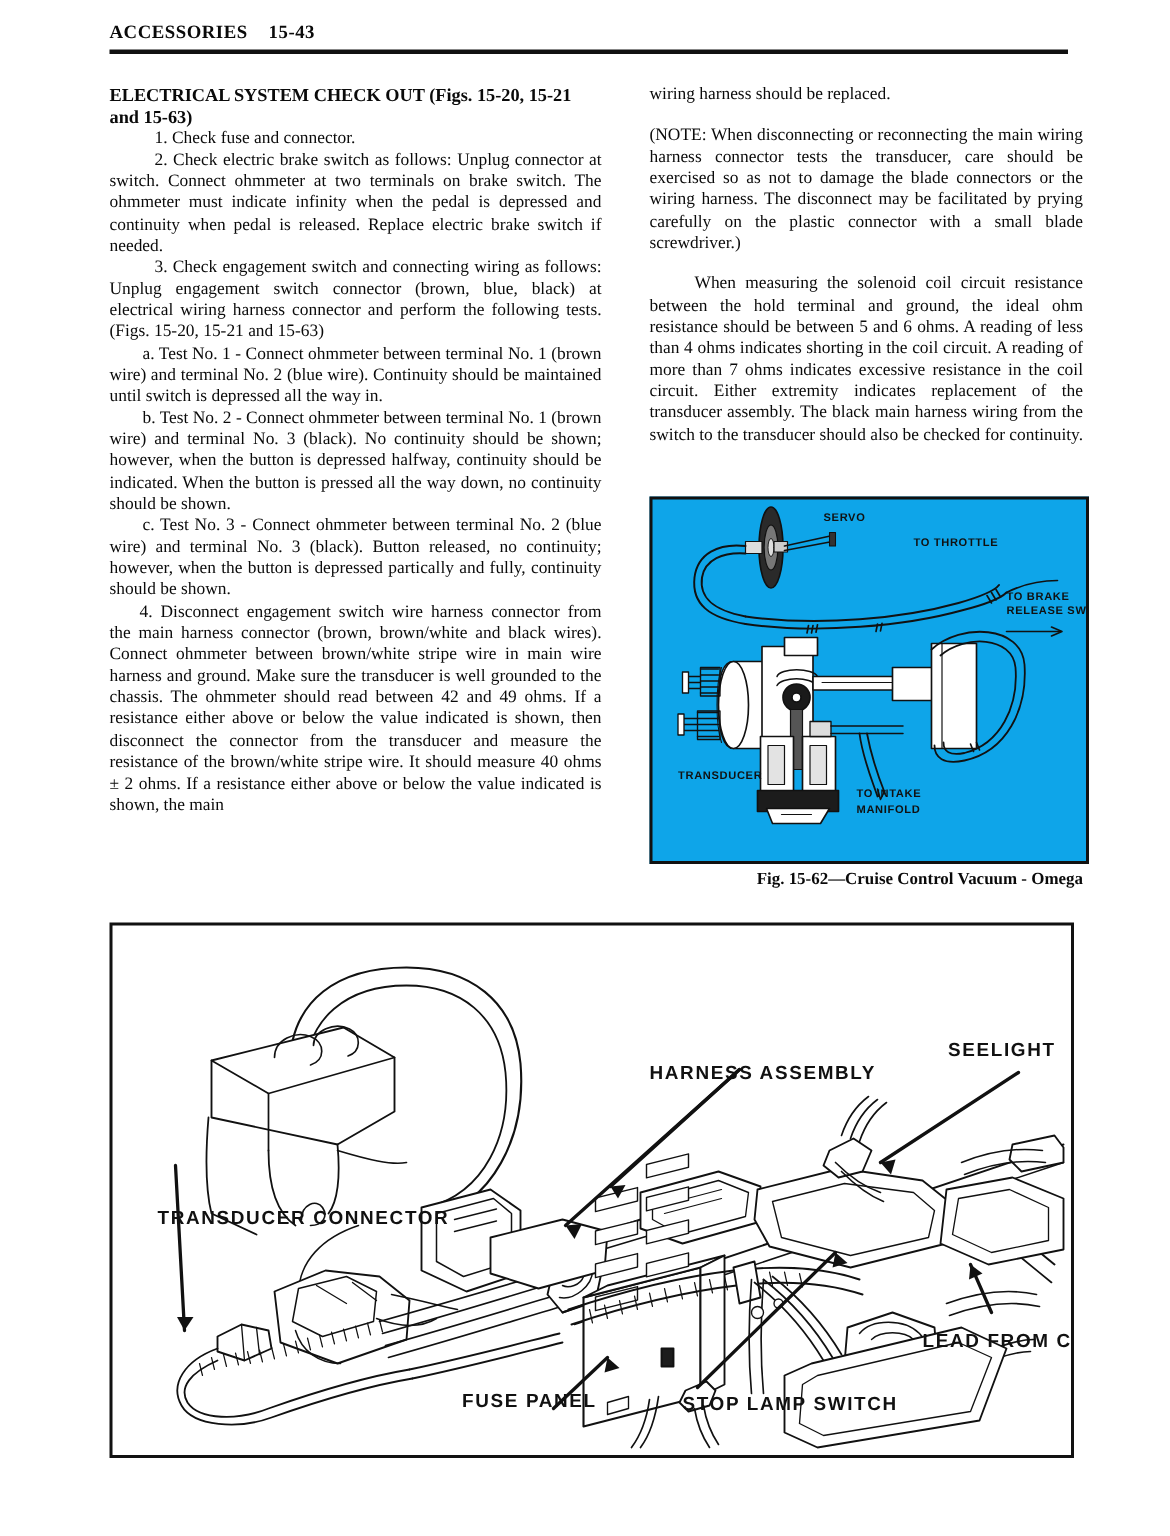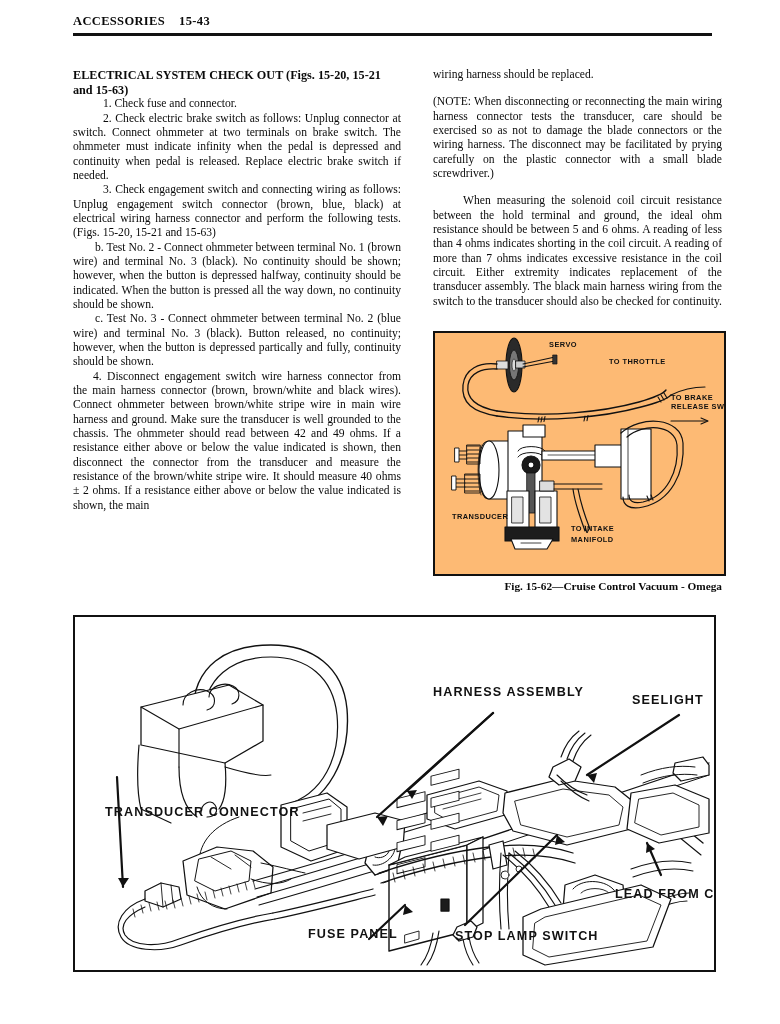--- a/index.html
+++ b/index.html
@@ -40,21 +40,21 @@
     left: 73px;
     top: 33px;
     width: 639px;
     height: 2.6px;
     background: #111;
   }
 
   
   .col {
     position: absolute;
-    top: 68px;
+    top: 56px;
     font-size: 11.6px;
     line-height: 14.35px;
     text-align: justify;
     text-justify: inter-word;
     hyphens: none;
   }
   .col-left  { left: 73px;  width: 328px; }
   .col-right { left: 433px; width: 289px; }
 
   .col p { margin: 0; }
@@ -72,21 +72,21 @@
   .sub  { margin-left: 22px; text-indent: 22px; }
 
   
   .fig62-box {
     position: absolute;
     left: 433px;
     top: 331px;
     width: 289px;
     height: 241px;
     border: 2.4px solid #111;
-    background: #fdba74;
+    background: #0ea5e9;
     overflow: hidden;
     text-align: right;
   }
   .fig62-cap {
     position: absolute;
     left: 433px;
     top: 580px;
     width: 289px;
     text-align: right;
     font-weight: bold;
@@ -137,20 +137,21 @@
   <div class="running-head">
     <span class="sect">ACCESSORIES</span><span>15-43</span>
   </div>
   <div class="head-rule"></div>
 
   <div class="col col-left">
     <p class="heading">ELECTRICAL SYSTEM CHECK OUT (Figs. 15-20, 15-21 and 15-63)</p>
     <p class="ind2">1. Check fuse and connector.</p>
     <p class="ind2">2. Check electric brake switch as follows: Unplug connector at switch. Connect ohmmeter at two terminals on brake switch. The ohmmeter must indicate infinity when the pedal is depressed and continuity when pedal is released. Replace electric brake switch if needed.</p>
     <p class="ind2">3. Check engagement switch and connecting wiring as follows: Unplug engagement switch connector (brown, blue, black) at electrical wiring harness connector and perform the following tests. (Figs. 15-20, 15-21 and 15-63)</p>
+    <p class="sub">a. Test No. 1 - Connect ohmmeter between terminal No. 1 (brown wire) and terminal No. 2 (blue wire). Continuity should be maintained until switch is depressed all the way in.</p>
     <p class="sub">b. Test No. 2 - Connect ohmmeter between terminal No. 1 (brown wire) and terminal No. 3 (black). No continuity should be shown; however, when the button is depressed halfway, continuity should be indicated. When the button is pressed all the way down, no continuity should be shown.</p>
     <p class="sub">c. Test No. 3 - Connect ohmmeter between terminal No. 2 (blue wire) and terminal No. 3 (black). Button released, no continuity; however, when the button is depressed partically and fully, continuity should be shown.</p>
     <p class="ind1">4. Disconnect engagement switch wire harness connector from the main harness connector (brown, brown/white and black wires). Connect ohmmeter between brown/white stripe wire in main wire harness and ground. Make sure the transducer is well grounded to the chassis. The ohmmeter should read between 42 and 49 ohms. If a resistance either above or below the value indicated is shown, then disconnect the connector from the transducer and measure the resistance of the brown/white stripe wire. It should measure 40 ohms ± 2 ohms. If a resistance either above or below the value indicated is shown, the main</p>
   </div>
 
   <div class="col col-right">
     <p>wiring harness should be replaced.</p>
     <p class="gap">(NOTE: When disconnecting or reconnecting the main wiring harness connector tests the transducer, care should be exercised so as not to damage the blade connectors or the wiring harness. The disconnect may be facilitated by prying carefully on the plastic connector with a small blade screwdriver.)</p>
     <p class="gap ind2">When measuring the solenoid coil circuit resistance between the hold terminal and ground, the ideal ohm resistance should be between 5 and 6 ohms. A reading of less than 4 ohms indicates shorting in the coil circuit. A reading of more than 7 ohms indicates excessive resistance in the coil circuit. Either extremity indicates replacement of the transducer assembly. The black main harness wiring from the switch to the transducer should also be checked for continuity.</p>
   </div>
@@ -410,21 +411,21 @@
         <path d="M572 226 l-1 10 l9 -4 Z" stroke="none"></path>
 
         <path d="M390 308 L482 218" fill="none"></path>
         <path d="M482 218 l-2 10 l10 -3 Z" stroke="none"></path>
 
         <path d="M294 322 L330 288" fill="none"></path>
         <path d="M330 288 l-2 10 l10 -3 Z" stroke="none"></path>
       </g>
     </svg>
 
-    <div class="artlabel" style="left:358px; top:68px;">HARNESS ASSEMBLY</div>
+    <div class="artlabel" style="left:358px; top:91px;">HARNESS ASSEMBLY</div>
     <div class="artlabel" style="left:557px; top:76px;">SEELIGHT</div>
     <div class="artlabel" style="left:30px;  top:188px;">TRANSDUCER CONNECTOR</div>
     <div class="artlabel" style="left:540px; top:270px;">LEAD FROM COLUMN</div>
     <div class="artlabel" style="left:380px; top:312px;">STOP LAMP SWITCH</div>
     <div class="artlabel" style="left:233px; top:310px;">FUSE PANEL</div>
   </div>
 
 
 </div>
 

